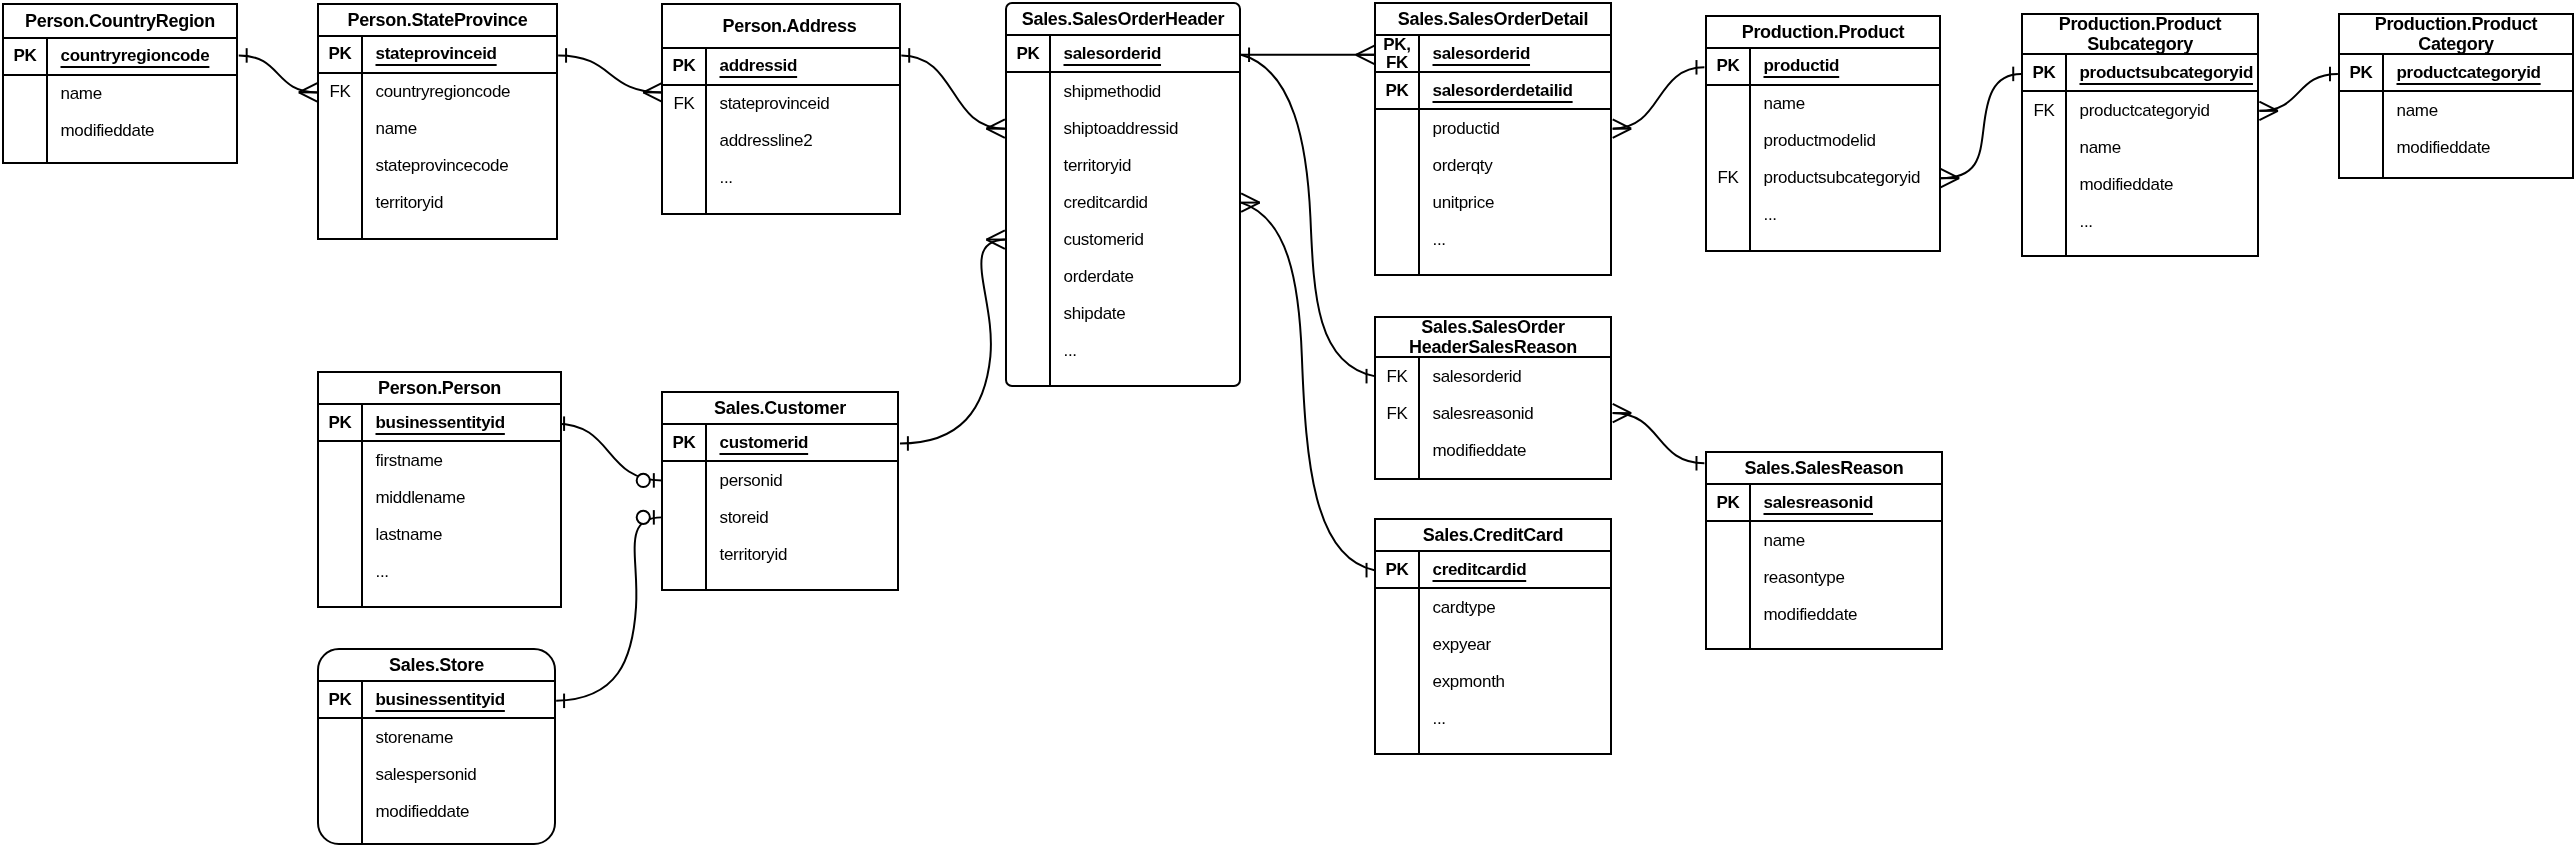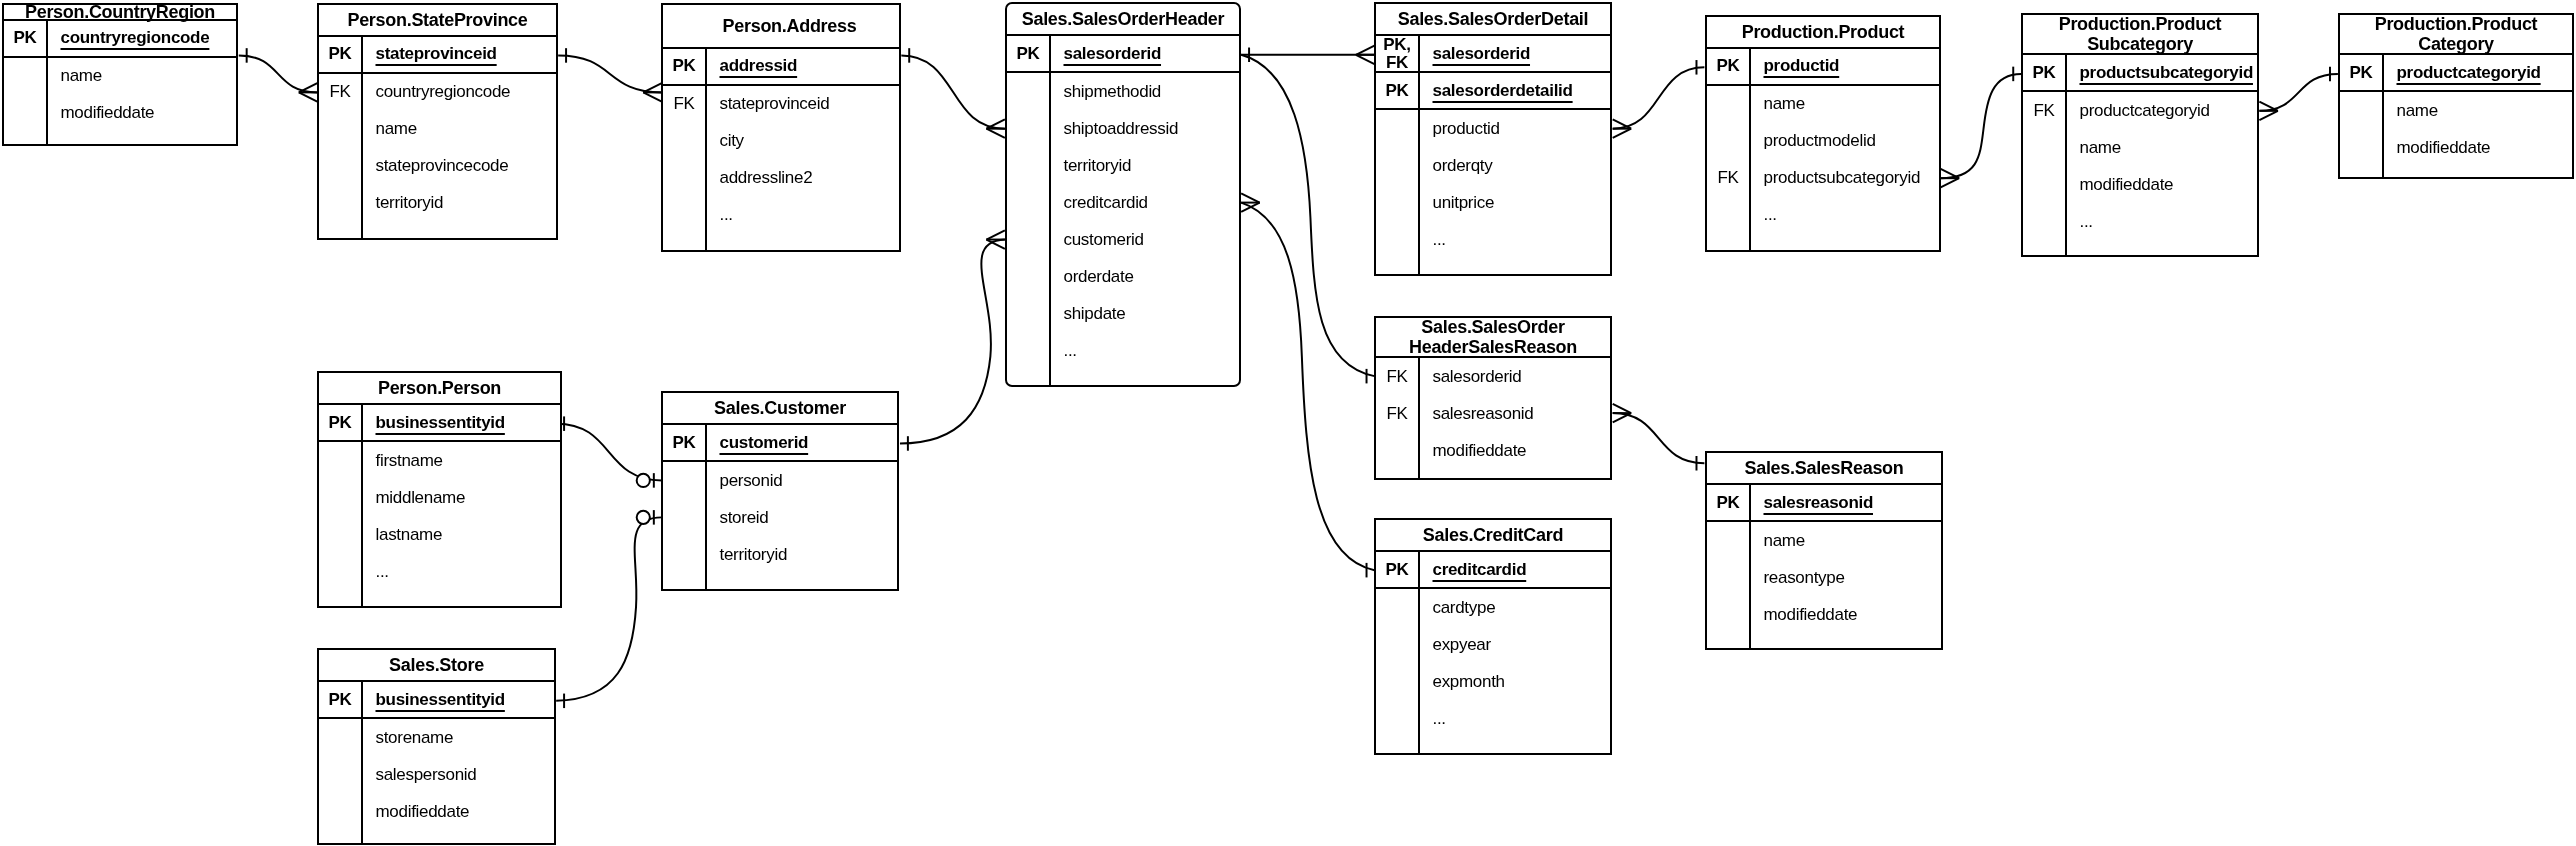--- a/index.html
+++ b/index.html
@@ -80,21 +80,21 @@
       <path d="M 842 642 C 930 642, 914 728, 1002 728" fill="none" stroke="#000000" stroke-width="3"></path>
       <line x1="854" x2="854" y1="631" y2="653" stroke="#000000" stroke-width="3"></line>
       <circle cx="974" cy="728" r="10" fill="#ffffff" stroke="#000000" stroke-width="3"></circle>
       <line x1="990" x2="990" y1="717" y2="739" stroke="#000000" stroke-width="3"></line>
       <path d="M 842 1062 C 935 1060, 958 1000, 963 920 C 968 845, 940 784, 1002 784" fill="none" stroke="#000000" stroke-width="3"></path>
       <line x1="854" x2="854" y1="1051" y2="1073" stroke="#000000" stroke-width="3"></line>
       <circle cx="974" cy="784" r="10" fill="#ffffff" stroke="#000000" stroke-width="3"></circle>
       <line x1="990" x2="990" y1="773" y2="795" stroke="#000000" stroke-width="3"></line>
     </svg>
 <div class="tbl" style="left: 2px; top: 2.6px; width: 236px;">
-      <div class="tbl-title" style="height: 16px;">
+      <div class="tbl-title" style="height: 34px;">
         <span>Person.CountryRegion</span>
       </div>
       <div class="rows">
         <div class="keyline"></div>
         <div class="row sep">
           <div class="key bold">PK</div>
           <div class="fname pk">countryregioncode</div>
         </div>
         <div class="row">
           <div class="key"></div>
@@ -142,24 +142,20 @@
       </div>
       <div class="rows">
         <div class="keyline"></div>
         <div class="row sep">
           <div class="key bold">PK</div>
           <div class="fname pk">addressid</div>
         </div>
         <div class="row">
           <div class="key">FK</div>
           <div class="fname">stateprovinceid</div>
-        </div>
-        <div class="row">
-          <div class="key"></div>
-          <div class="fname">city</div>
         </div>
         <div class="row">
           <div class="key"></div>
           <div class="fname">addressline2</div>
         </div>
         <div class="row">
           <div class="key"></div>
           <div class="fname">...</div>
         </div>
         <div class="pad" style="height: 16px;"></div>
@@ -372,21 +368,21 @@
           <div class="key"></div>
           <div class="fname">storeid</div>
         </div>
         <div class="row">
           <div class="key"></div>
           <div class="fname">territoryid</div>
         </div>
         <div class="pad" style="height: 16px;"></div>
       </div>
     </div>
-    <div class="tbl" style="left: 317px; top: 648px; width: 239px;">
+    <div class="tbl" style="left: 317px; top: 648px; width: 239px; border-radius: 22px;">
       <div class="tbl-title" style="height: 32px;">
         <span>Sales.Store</span>
       </div>
       <div class="rows">
         <div class="keyline"></div>
         <div class="row sep">
           <div class="key bold">PK</div>
           <div class="fname pk">businessentityid</div>
         </div>
         <div class="row">

